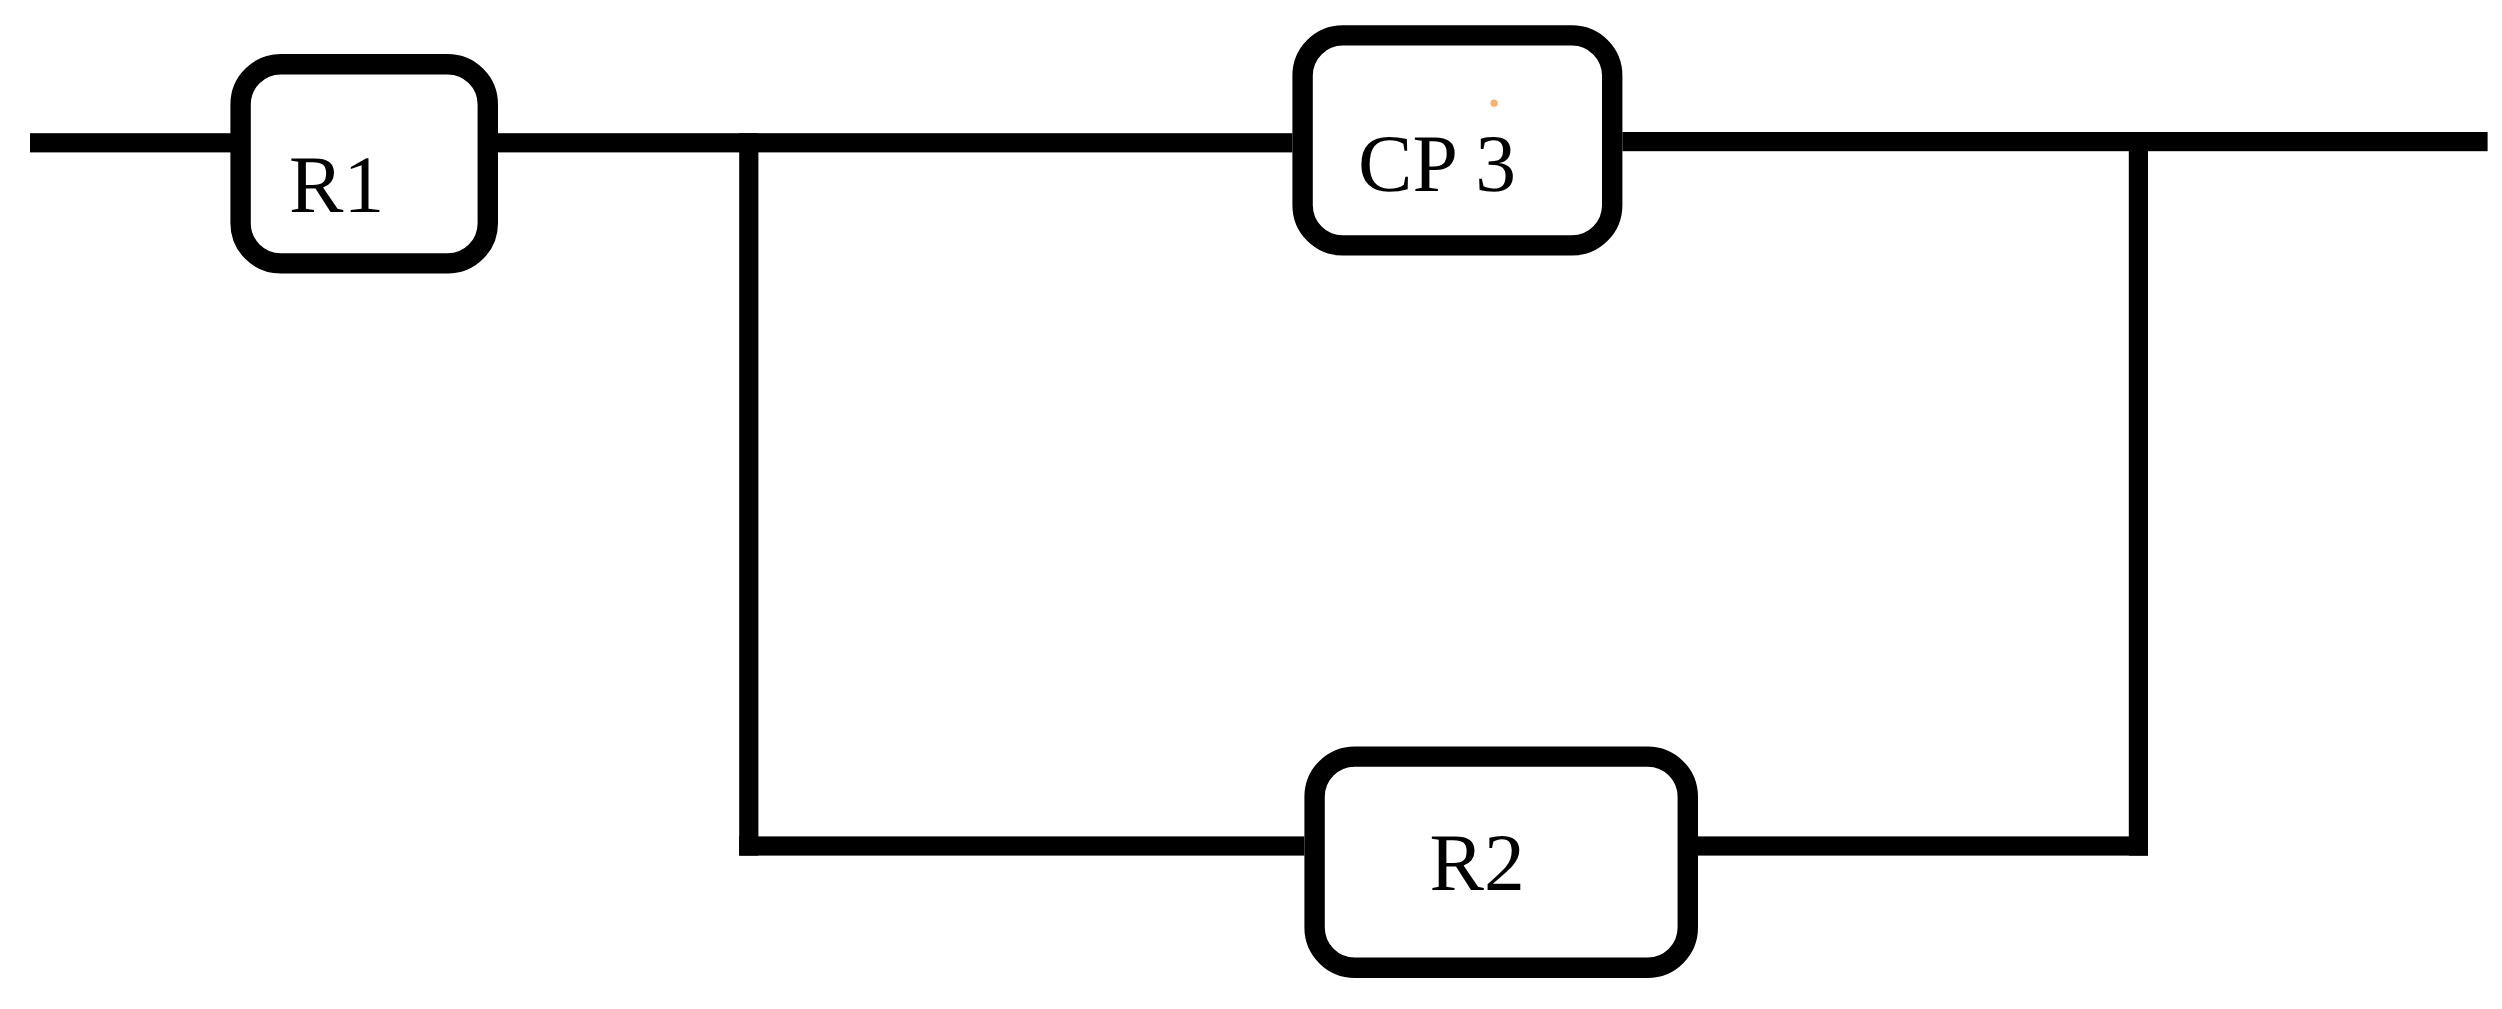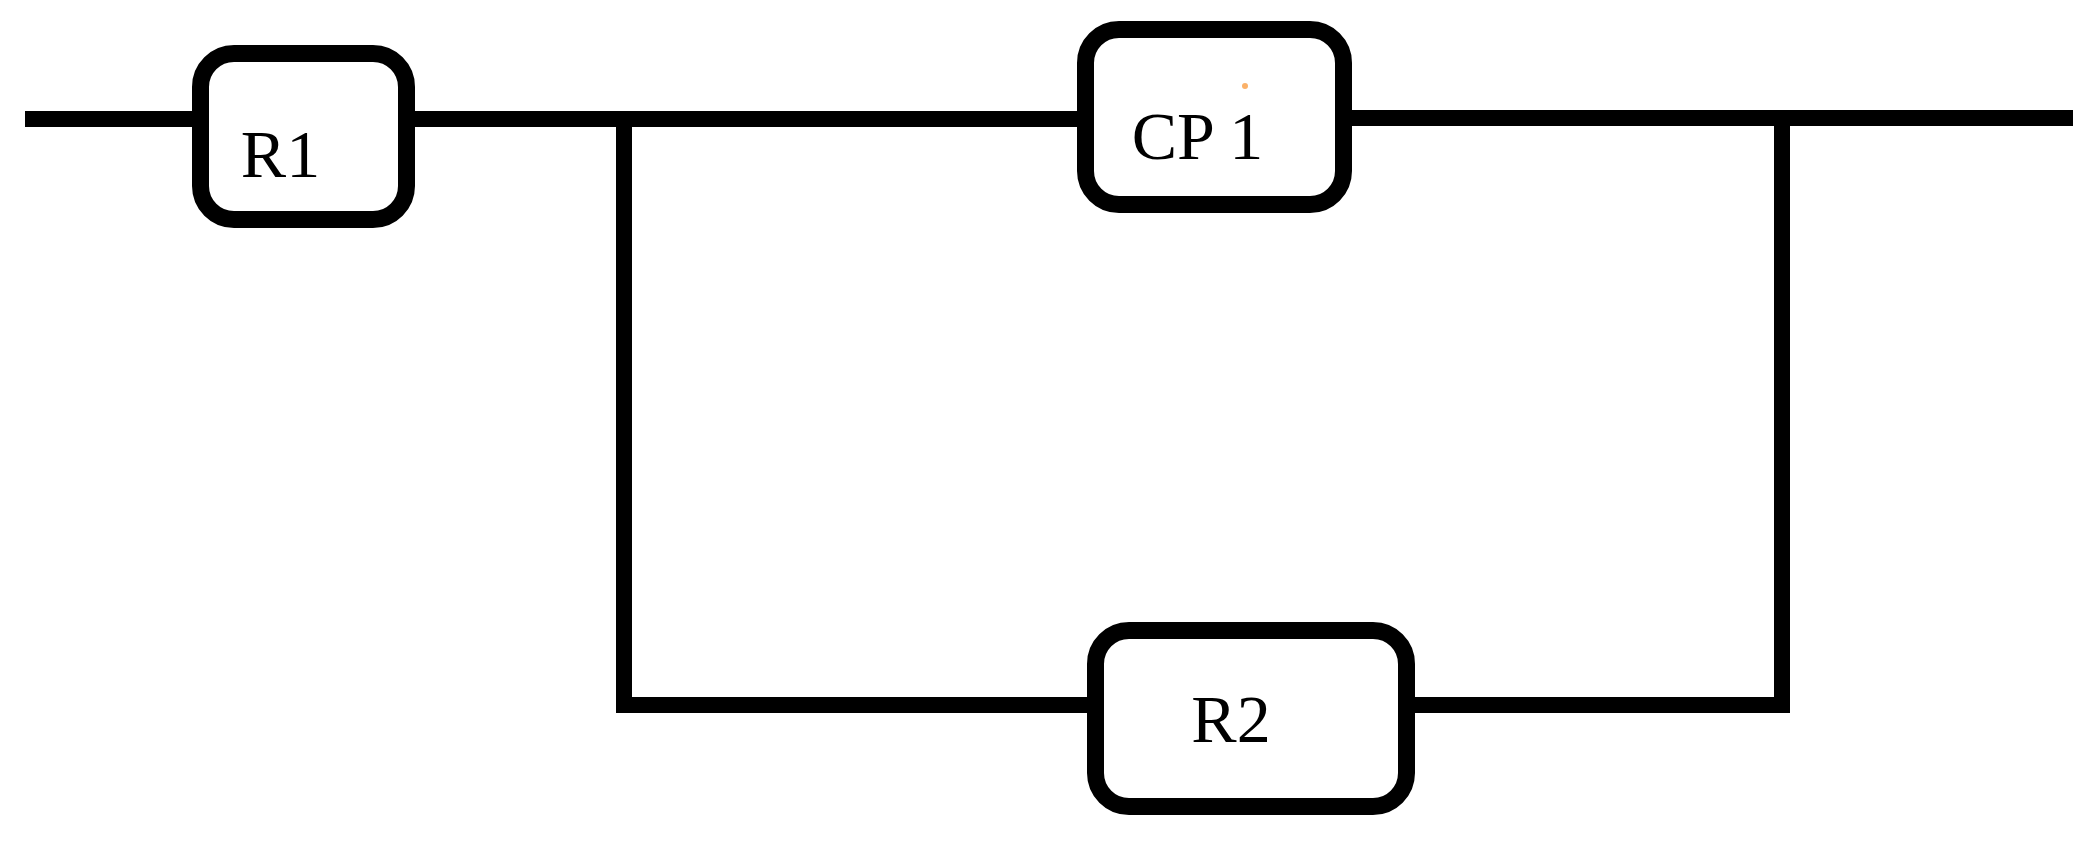--- a/index.html
+++ b/index.html
@@ -75,21 +75,21 @@
   <div class="wire" id="wire-cp1-to-right"></div>
   <div class="wire" id="branch-right-vertical"></div>
   <div class="wire" id="wire-bottom-left"></div>
   <div class="wire" id="wire-bottom-right"></div>
 
   <div class="component-box" id="box-r1">
     <span class="component-label">R1</span>
   </div>
 
   <div class="component-box" id="box-cp1">
-    <span class="component-label">CP 1</span>
+    <span class="component-label">CP 3</span>
   </div>
 
   <div class="component-box" id="box-r2">
     <span class="component-label">R2</span>
   </div>
 
   <div id="artifact-dot"></div>
 
 </div>
 

